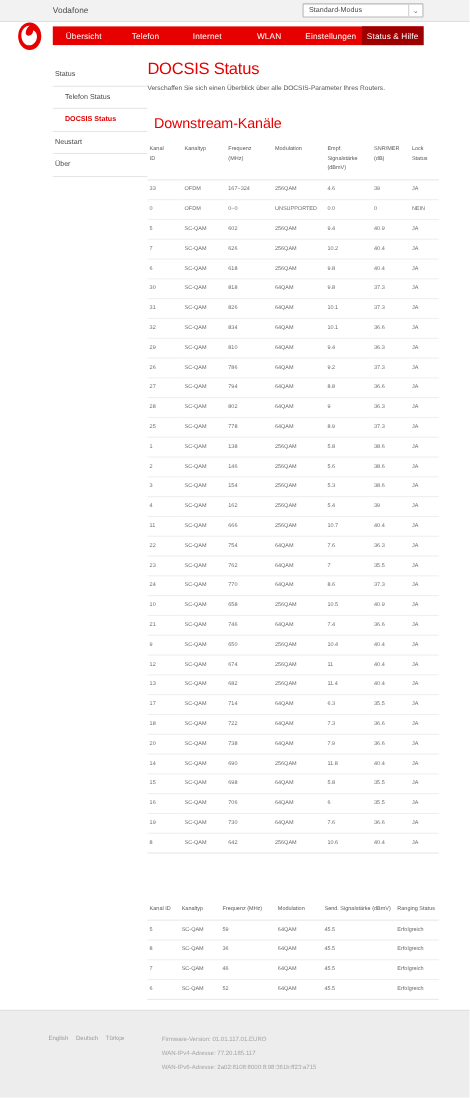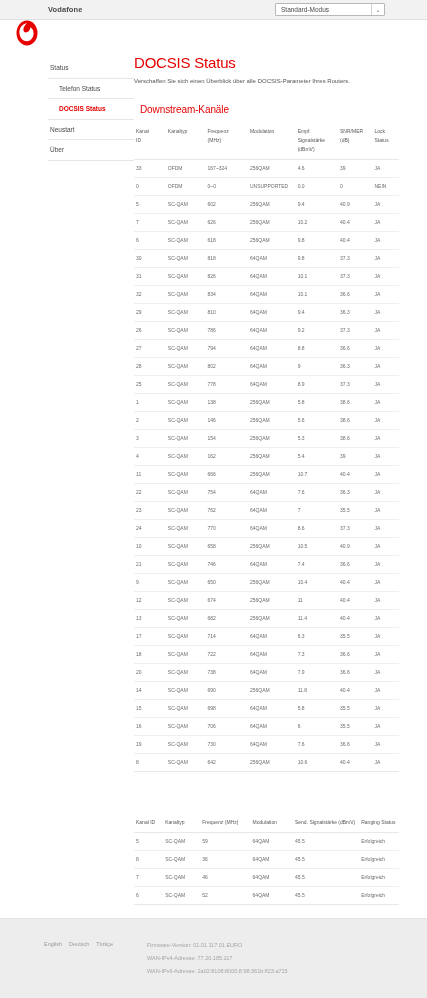--- a/index.html
+++ b/index.html
@@ -20,21 +20,20 @@
     display: flex;
     align-items: center;
     position: relative;
   }
   .brand-name {
     position: absolute;
     left: 48px;
     font-size: 7.5px;
     color: #4a4a4a;
     letter-spacing: .1px;
-    font-weight: bold;
   }
   .mode-select {
     position: absolute;
     right: 42px;
     top: 3px;
     width: 110px;
     height: 13px;
     background: #ffffff;
     border: 1px solid #b8b8b8;
     border-radius: 1px;
@@ -122,21 +121,21 @@
     letter-spacing: -.2px;
   }
   .page-intro {
     font-size: 6px;
     color: #555;
     margin: 0 0 18px 0;
     line-height: 1.3;
   }
   .section-title {
     color: #e60000;
-    font-size: 10px;
+    font-size: 13px;
     font-weight: normal;
     margin: 0 0 8px 6px;
     letter-spacing: -.1px;
   }
 
   
   table.docsis {
     width: 100%;
     border-collapse: collapse;
     table-layout: fixed;
@@ -215,20 +214,28 @@
   </div>
 </div>
 
 <div class="navwrap">
   <div class="logo">
     <svg width="24" height="26" viewBox="0 0 24 26" aria-hidden="true">
       <ellipse cx="12" cy="13" rx="10.5" ry="12.5" fill="#e60000"></ellipse>
       <path d="M12 3.2 C7.3 3.8 4.4 7.6 4.4 12.2 C4.4 17.2 7.6 21.2 11.6 21.2 C15.4 21.2 18.6 17.8 18.6 13.2 C18.6 10.4 17.2 8.4 15.2 7.6 C15.2 10.6 13.2 12.4 11 12.4 C9.4 12.4 8.4 11.4 8.4 9.8 C8.4 7.2 10 4.8 12 3.2 Z" fill="#ffffff"></path>
     </svg>
   </div>
+  <nav class="navbar">
+    <div class="navitem">Übersicht</div>
+    <div class="navitem">Telefon</div>
+    <div class="navitem">Internet</div>
+    <div class="navitem">WLAN</div>
+    <div class="navitem">Einstellungen</div>
+    <div class="navitem active">Status &amp; Hilfe</div>
+  </nav>
 </div>
 
 <div class="content">
 
   <aside class="sidebar">
     <div class="side-item">Status</div>
     <div class="side-item sub">Telefon Status</div>
     <div class="side-item sub current">DOCSIS Status</div>
     <div class="side-item">Neustart</div>
     <div class="side-item">Über</div>

